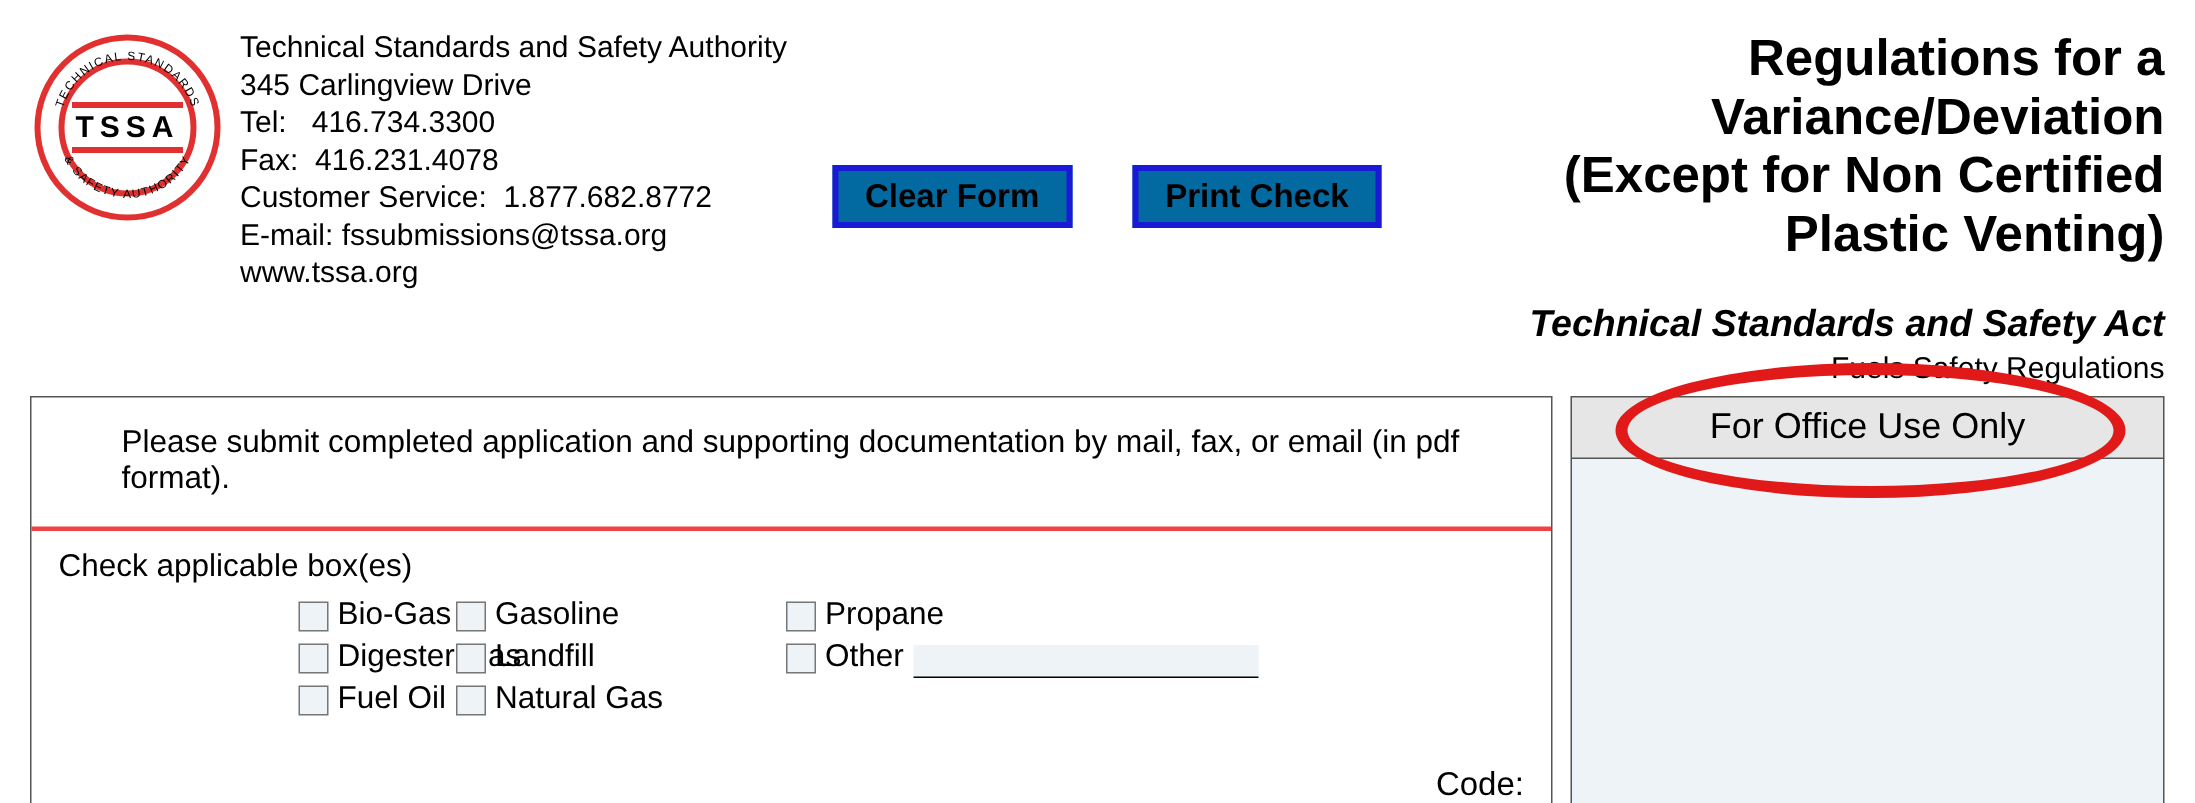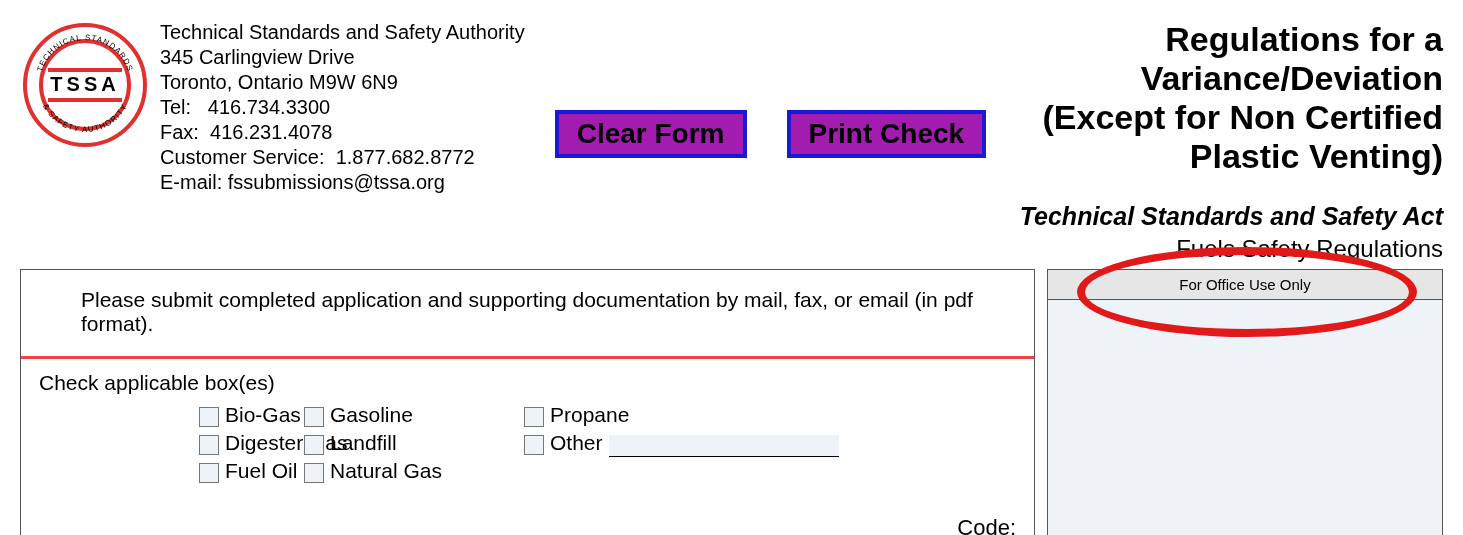--- a/index.html
+++ b/index.html
@@ -32,24 +32,24 @@
   }
   .org-info .row { white-space: nowrap; }
   .buttons-col {
     flex: 0 0 auto;
     padding-top: 90px;
     padding-left: 30px;
     display: flex;
     gap: 40px;
   }
   .pdf-btn {
-    background: #a21caf;
+    background: #0369a1;
     border: 4px solid #1a1ad6;
     font-weight: bold;
-    font-size: 28px;
+    font-size: 22px;
     padding: 4px 18px;
     font-family: Arial, Helvetica, sans-serif;
     cursor: pointer;
   }
   .title-col {
     flex: 1;
     text-align: right;
     padding-left: 10px;
   }
   .title-main {
@@ -57,21 +57,21 @@
     font-weight: bold;
     line-height: 1.15;
   }
   .title-sub1 {
     font-size: 25px;
     font-weight: bold;
     font-style: italic;
     margin-top: 26px;
   }
   .title-sub2 {
-    font-size: 24px;
+    font-size: 20px;
     margin-top: 4px;
   }
 
   .form-area {
     display: flex;
     margin-top: 6px;
     align-items: stretch;
   }
   .left-col {
     border: 1px solid #555;
@@ -138,21 +138,21 @@
     margin-left: 12px;
     position: relative;
     display: flex;
     flex-direction: column;
   }
   .office-header {
     background: #e6e6e6;
     border: 1px solid #555;
     text-align: center;
     padding: 6px 4px;
-    font-size: 15px;
+    font-size: 24px;
     position: relative;
     z-index: 1;
   }
   .office-body {
     flex: 1;
     background: #eef3f8;
     border: 1px solid #555;
     border-top: none;
   }
   .red-ellipse {
@@ -179,25 +179,25 @@
       <line x1="28" y1="80" x2="102" y2="80" stroke="#e03030" stroke-width="4"></line>
       <text x="65" y="71" text-anchor="middle" font-family="Arial" font-size="20" font-weight="bold" letter-spacing="4" fill="#000">TSSA</text>
       <path id="topArc" d="M 20 65 A 45 45 0 0 1 110 65" fill="none"></path>
       <path id="botArc" d="M 18 65 A 47 47 0 0 0 112 65" fill="none"></path>
       <text font-family="Arial" font-size="8" fill="#000" letter-spacing="1"><textPath href="#topArc" startOffset="50%" text-anchor="middle">TECHNICAL STANDARDS</textPath></text>
       <text font-family="Arial" font-size="8" fill="#000" letter-spacing="1"><textPath href="#botArc" startOffset="50%" text-anchor="middle">&amp; SAFETY AUTHORITY</textPath></text>
     </svg>
     <div class="org-info">
       <div class="row">Technical Standards and Safety Authority</div>
       <div class="row">345 Carlingview Drive</div>
-      <div class="row">Toronto, Ontario  M9W 6N9</div>
       <div class="row"><span>Tel:</span>&nbsp;&nbsp;&nbsp;<span>416.734.3300</span></div>
       <div class="row"><span>Fax:</span>&nbsp;&nbsp;<span>416.231.4078</span></div>
       <div class="row"><span>Customer Service:</span>&nbsp;&nbsp;<span>1.877.682.8772</span></div>
       <div class="row"><span>E-mail:</span>&nbsp;<span>fssubmissions@tssa.org</span></div>
+      <div class="row">www.tssa.org</div>
     </div>
   </div>
 
   <div class="buttons-col">
     <button class="pdf-btn">Clear Form</button>
     <button class="pdf-btn">Print Check</button>
   </div>
 
   <div class="title-col">
     <div class="title-main">Regulations for a Variance/Deviation</div>

